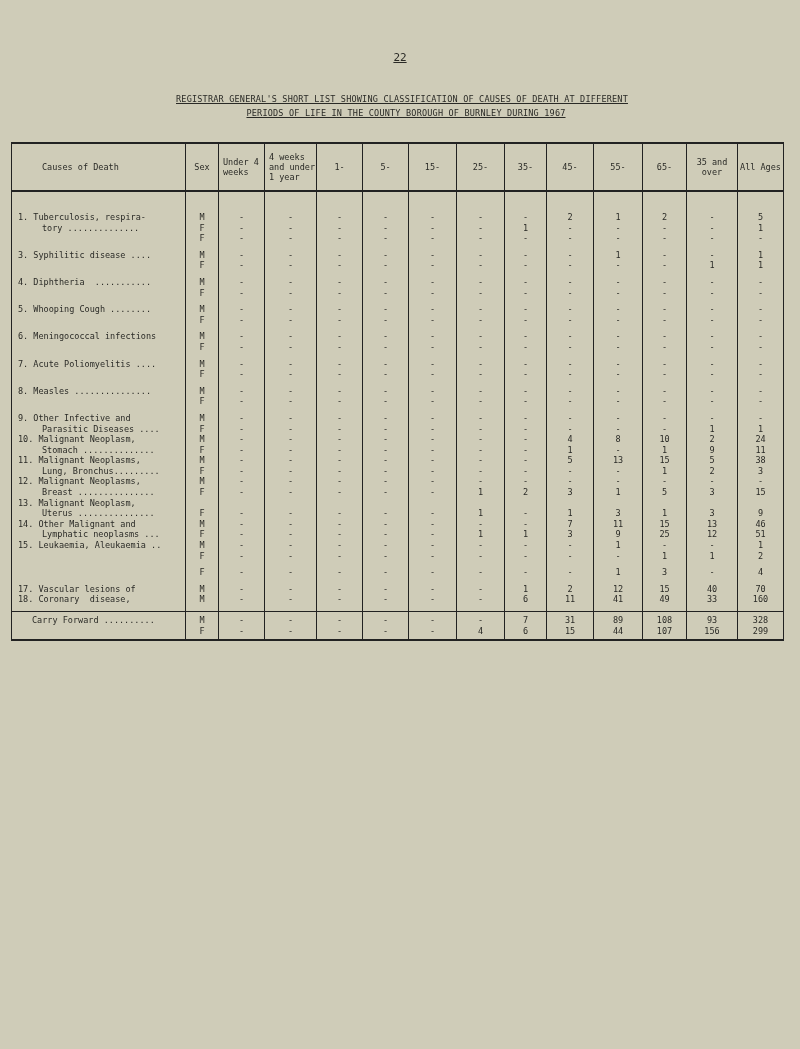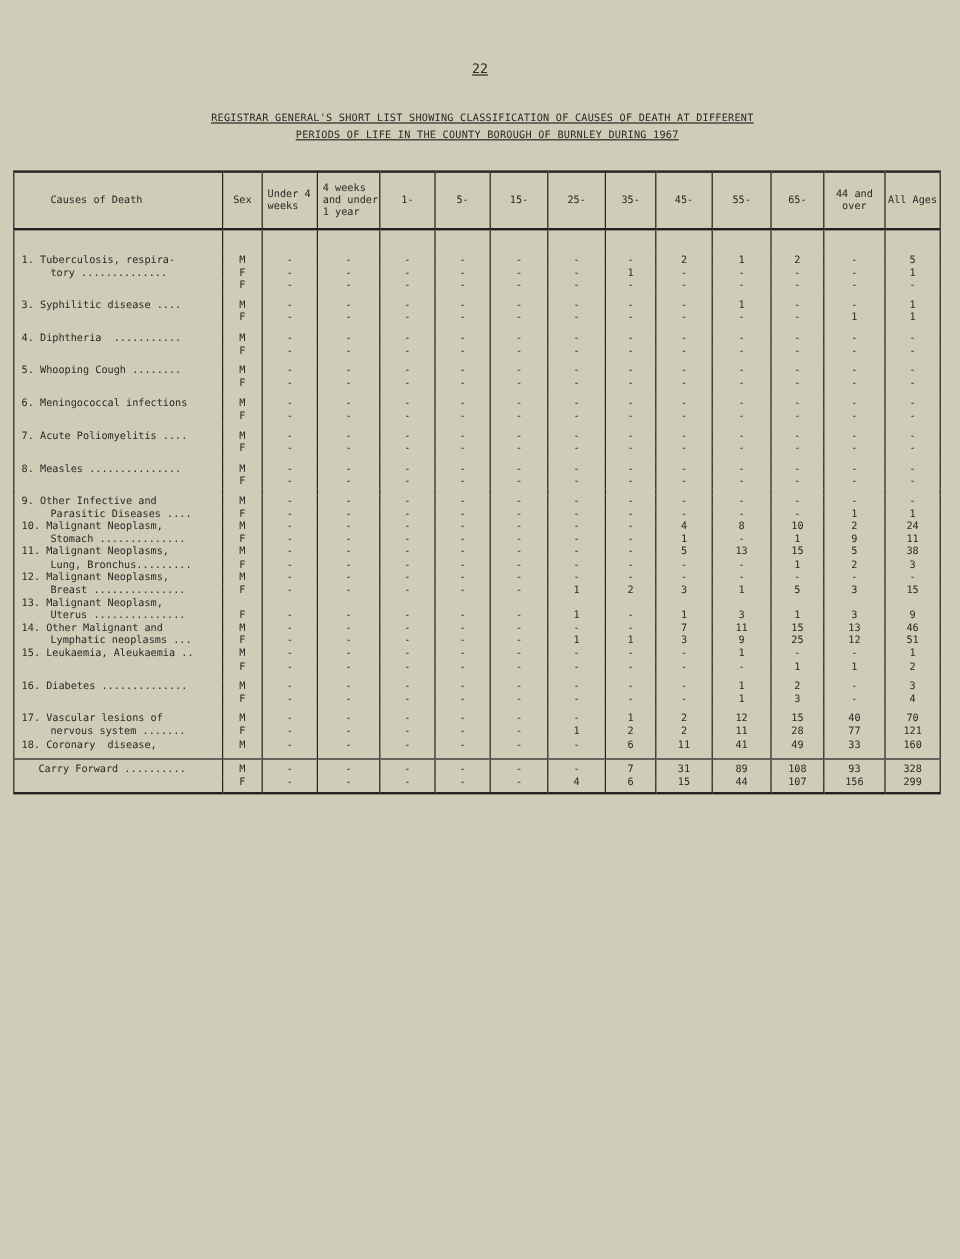--- a/index.html
+++ b/index.html
@@ -63,21 +63,21 @@
       <th class="left">Under 4 weeks</th>
       <th class="left">4 weeks and under 1 year</th>
       <th>1-</th>
       <th>5-</th>
       <th>15-</th>
       <th>25-</th>
       <th>35-</th>
       <th>45-</th>
       <th>55-</th>
       <th>65-</th>
-      <th>44 and over</th>
+      <th>35 and over</th>
       <th>All Ages</th>
     </tr>
   </thead>
   <tbody id="tbody">
       <tr class="spacer">
         <td></td>
         <td></td>
         <td></td>
         <td></td>
         <td></td>
@@ -677,36 +677,20 @@
         <td></td>
         <td></td>
         <td></td>
         <td></td>
         <td></td>
         <td></td>
         <td></td>
         <td></td>
       </tr>
       <tr class="">
-        <td class="cause">16. Diabetes ..............</td>
-        <td>M</td>
-        <td>-</td>
-        <td>-</td>
-        <td>-</td>
-        <td>-</td>
-        <td>-</td>
-        <td>-</td>
-        <td>-</td>
-        <td>-</td>
-        <td>1</td>
-        <td>2</td>
-        <td>-</td>
-        <td>3</td>
-      </tr>
-      <tr class="">
         <td class="cause"></td>
         <td>F</td>
         <td>-</td>
         <td>-</td>
         <td>-</td>
         <td>-</td>
         <td>-</td>
         <td>-</td>
         <td>-</td>
         <td>-</td>
@@ -739,36 +723,20 @@
         <td>-</td>
         <td>-</td>
         <td>-</td>
         <td>-</td>
         <td>1</td>
         <td>2</td>
         <td>12</td>
         <td>15</td>
         <td>40</td>
         <td>70</td>
-      </tr>
-      <tr class="">
-        <td class="cause" style="padding-left: 30px;">nervous system .......</td>
-        <td>F</td>
-        <td>-</td>
-        <td>-</td>
-        <td>-</td>
-        <td>-</td>
-        <td>-</td>
-        <td>1</td>
-        <td>2</td>
-        <td>2</td>
-        <td>11</td>
-        <td>28</td>
-        <td>77</td>
-        <td>121</td>
       </tr>
       <tr class="">
         <td class="cause">18. Coronary  disease,</td>
         <td>M</td>
         <td>-</td>
         <td>-</td>
         <td>-</td>
         <td>-</td>
         <td>-</td>
         <td>-</td>

